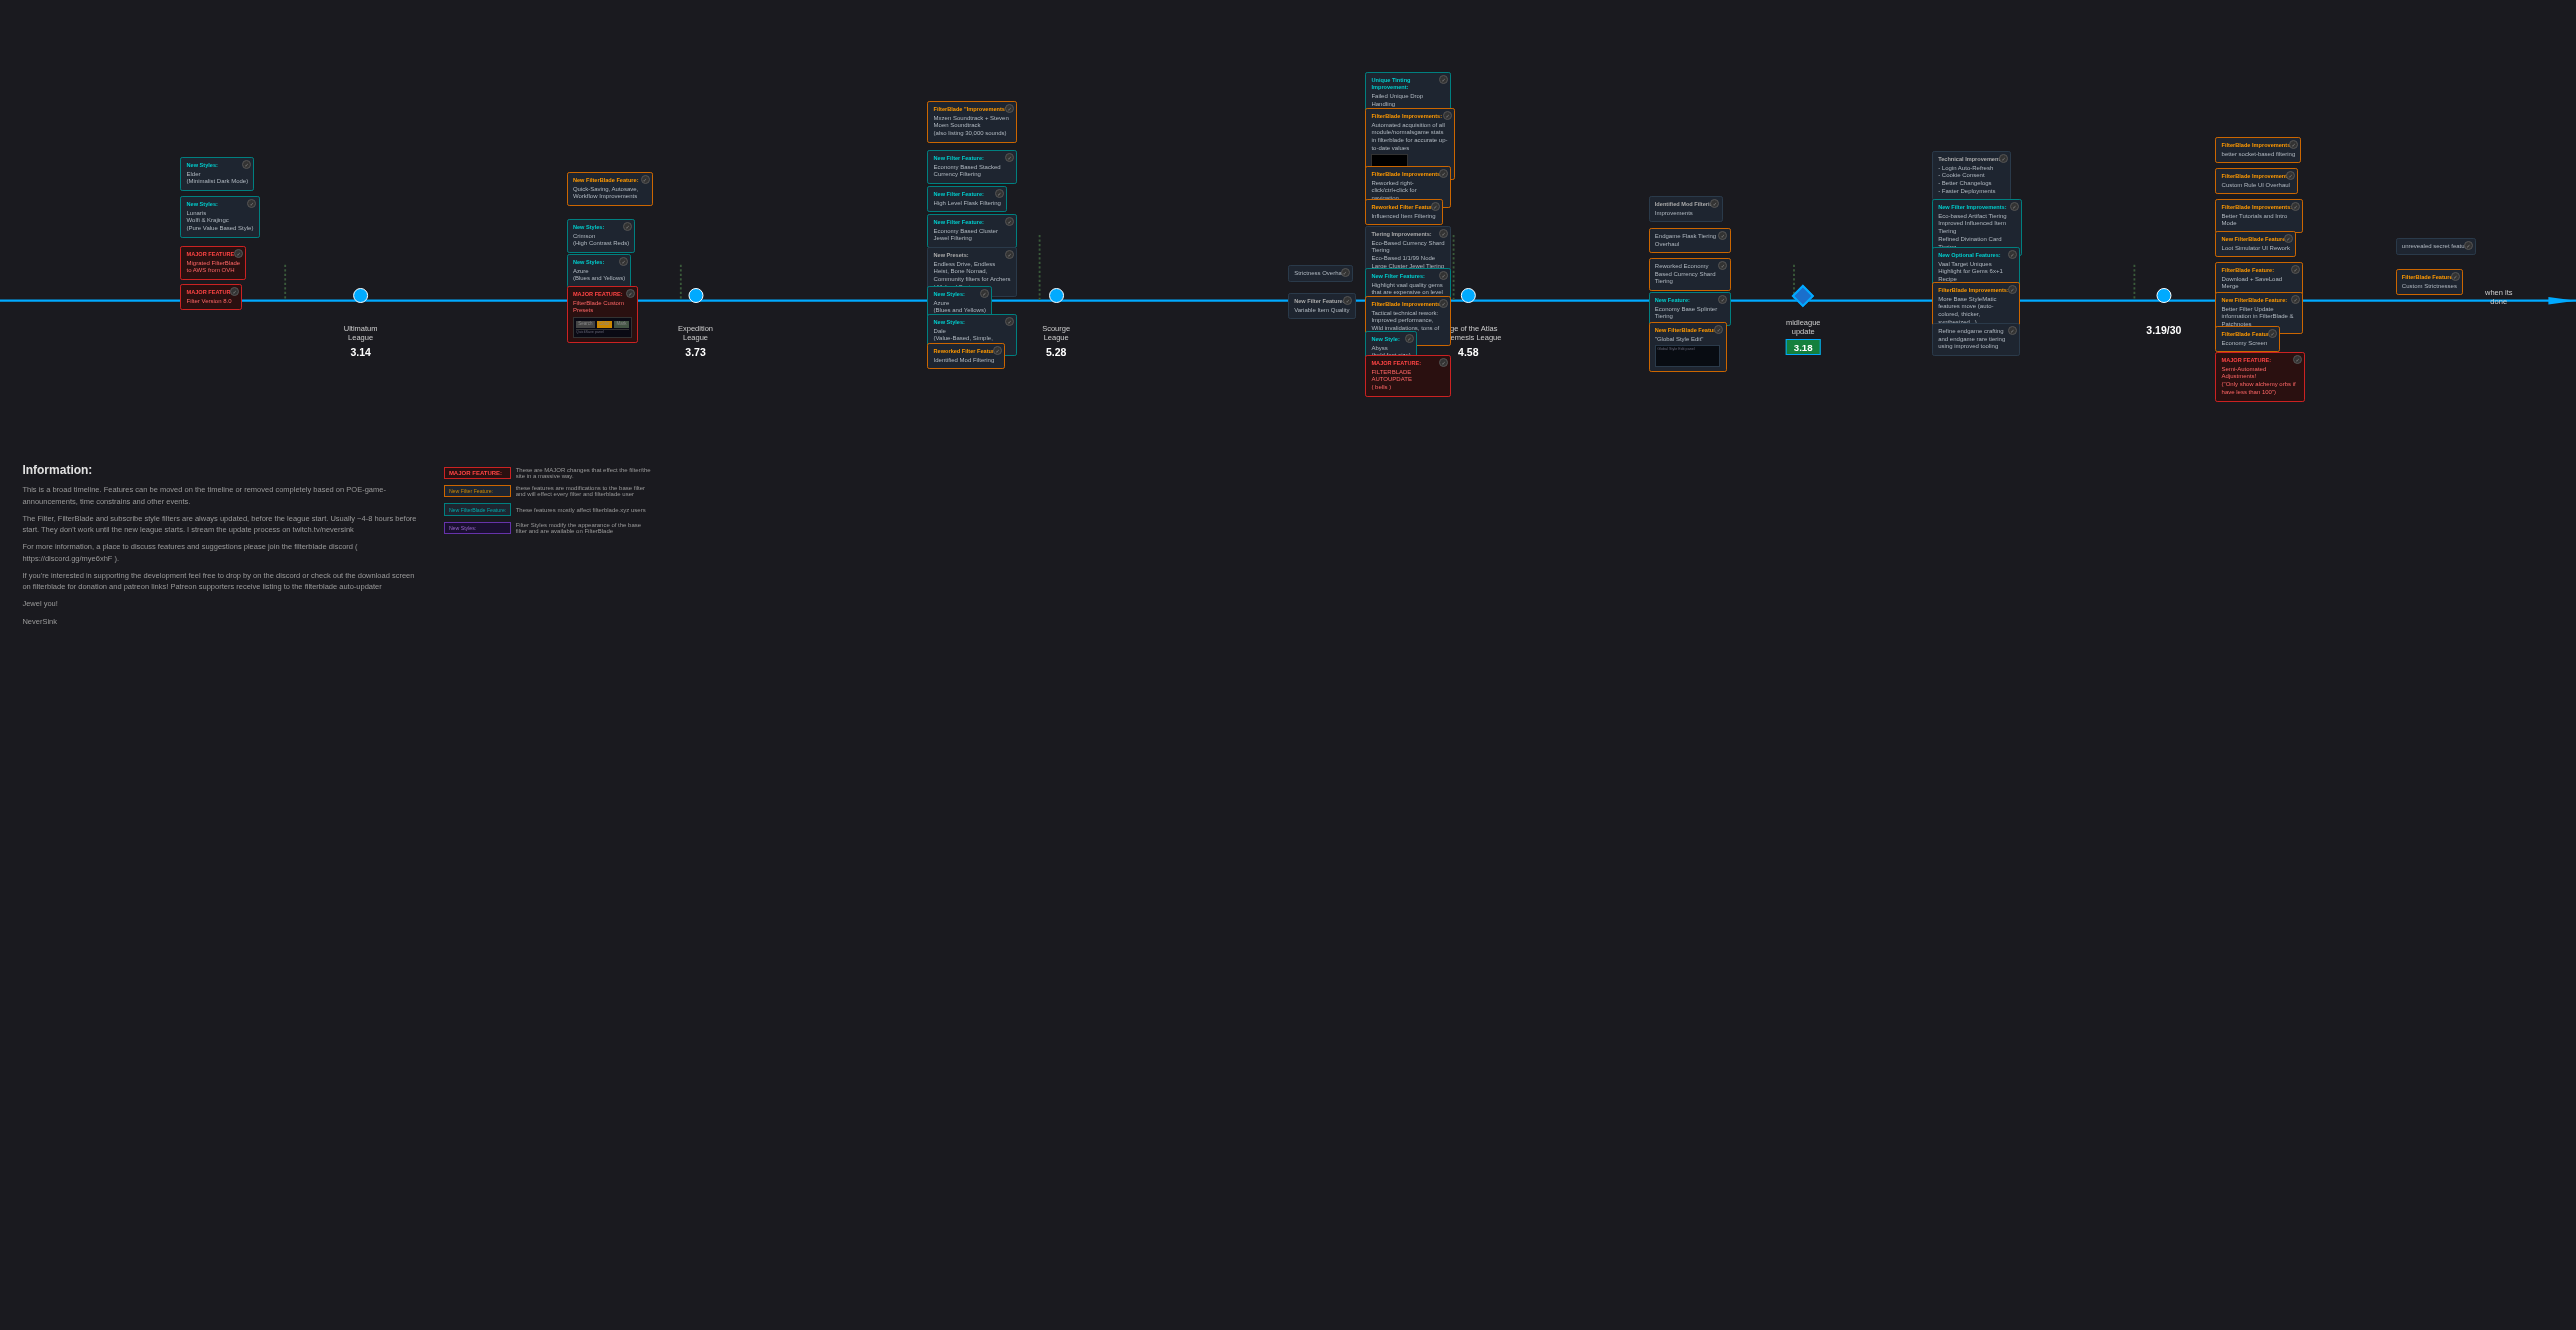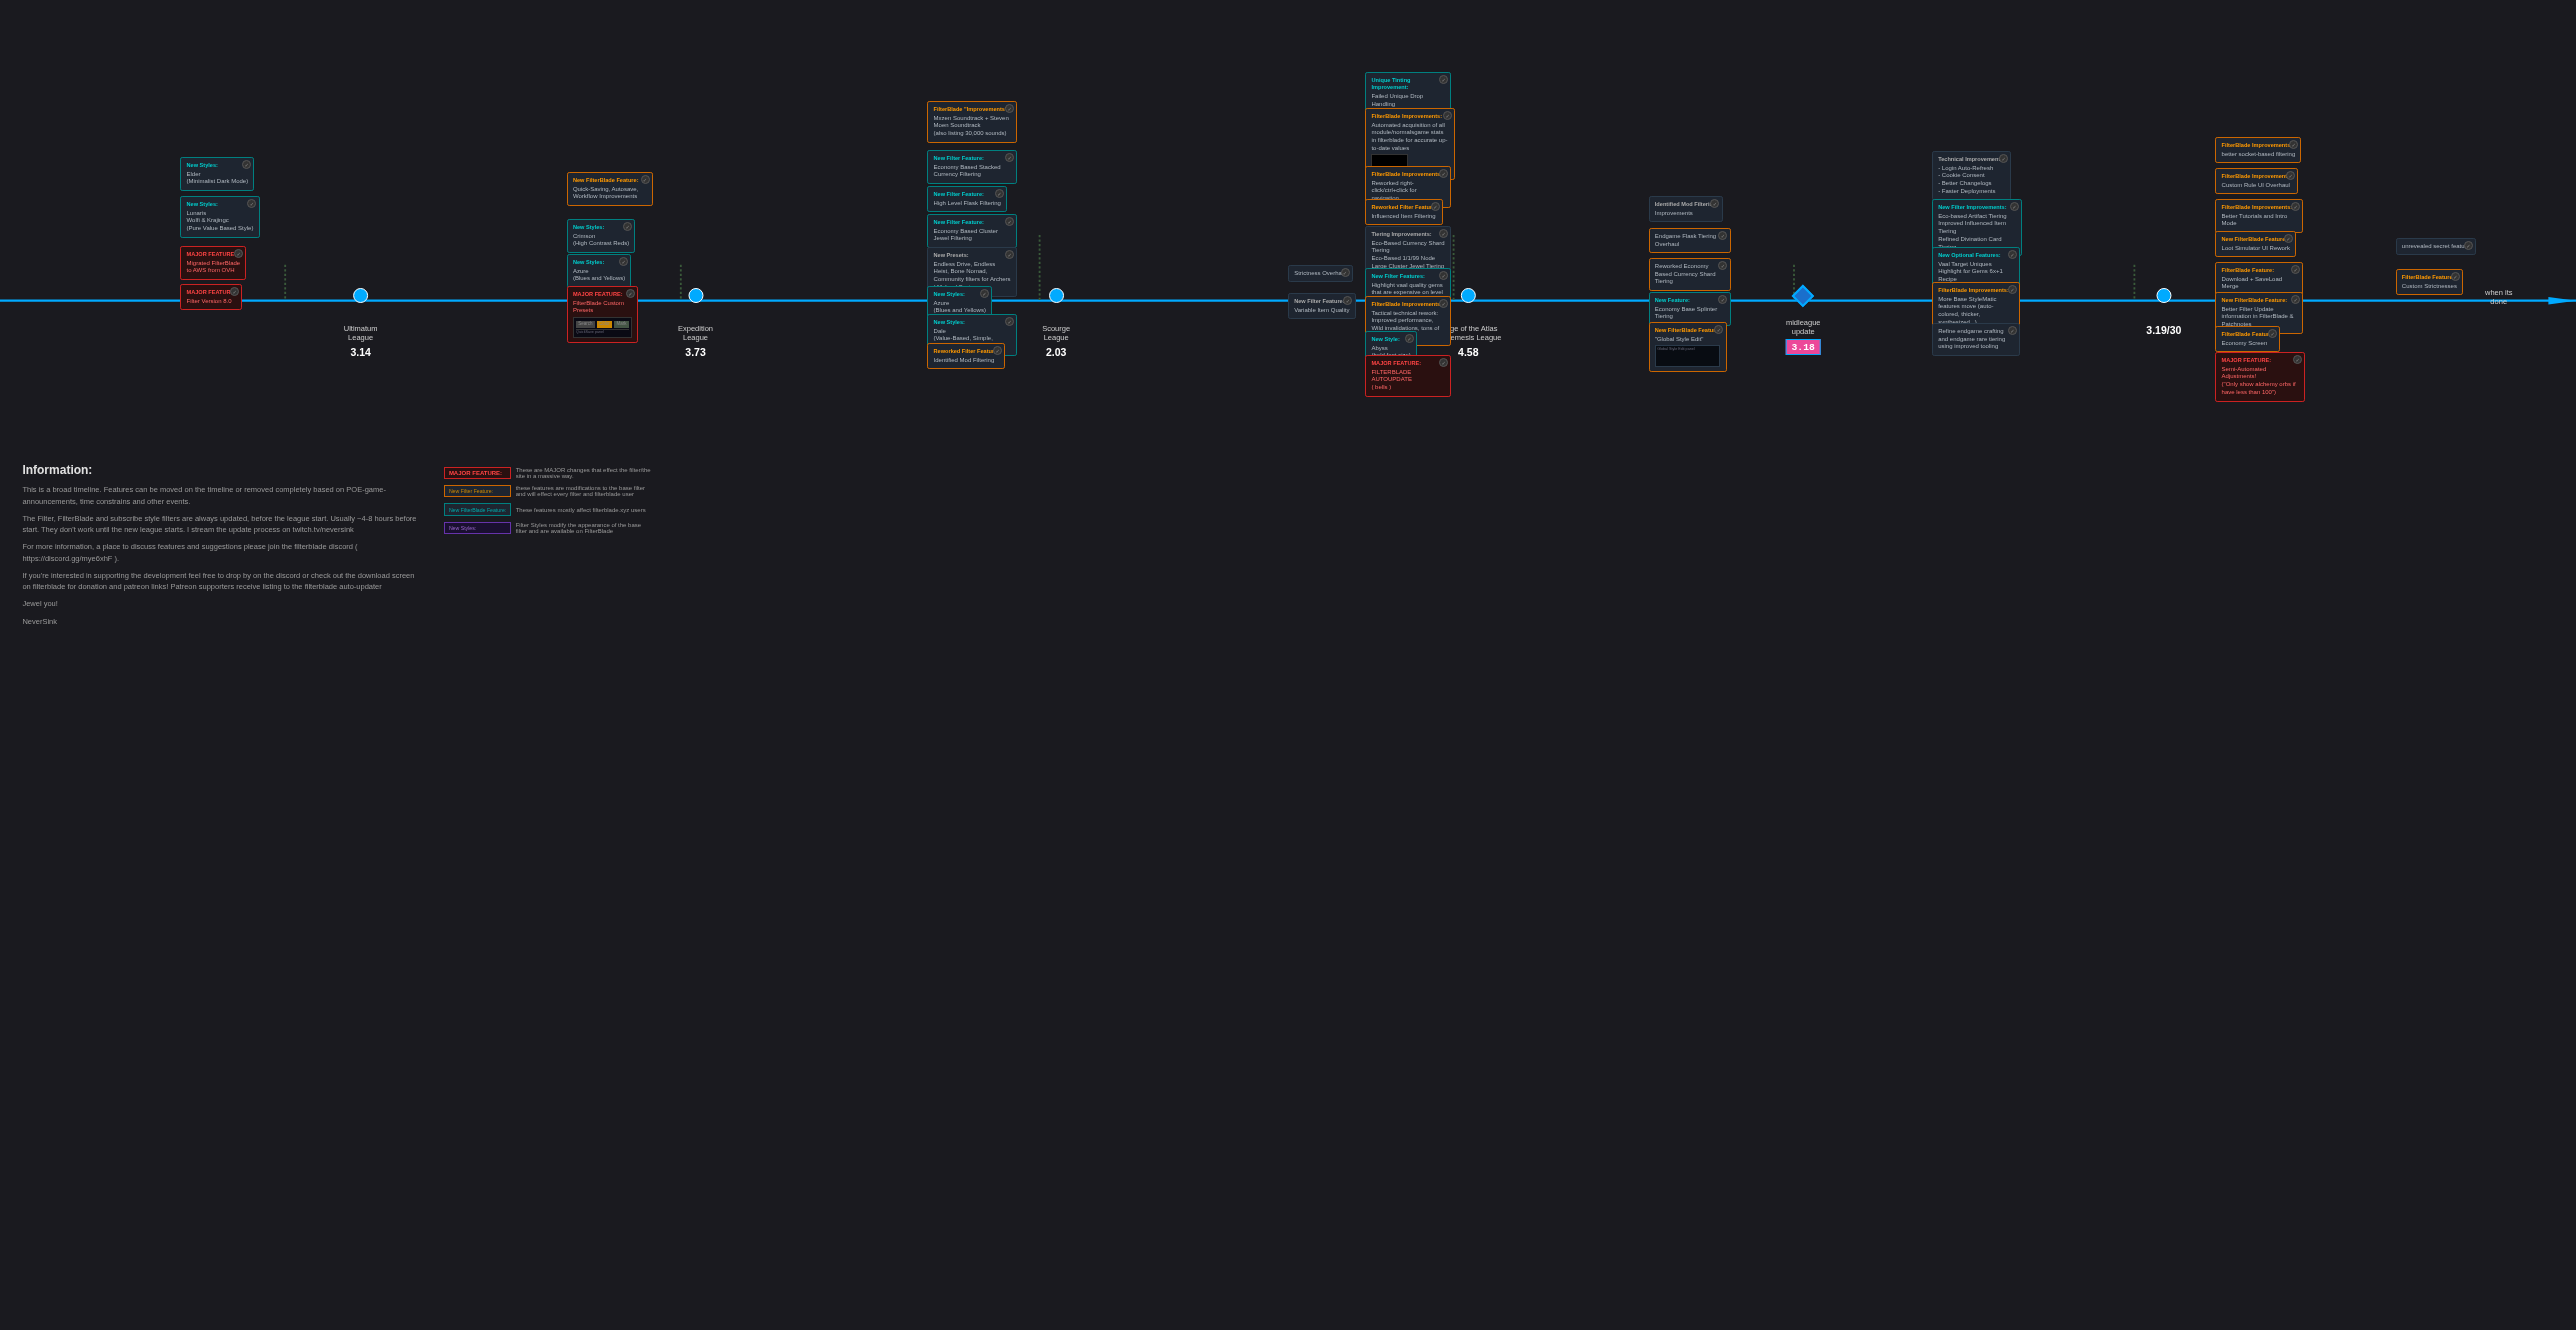--- a/index.html
+++ b/index.html
@@ -171,33 +171,33 @@
 
   <div class="league-marker" style="left:27%;">
     <div class="league-dot"></div>
     <div class="league-label">Expedition<br>League</div>
     <div class="league-version">3.73</div>
   </div>
 
   <div class="league-marker" style="left:41%;">
     <div class="league-dot"></div>
     <div class="league-label">Scourge<br>League</div>
-    <div class="league-version">2.03</div>
+    <div class="league-version">5.28</div>
   </div>
 
   <div class="league-marker" style="left:57%;">
     <div class="league-dot"></div>
     <div class="league-label">Siege of the Atlas<br>Arcnemesis League</div>
     <div class="league-version">4.58</div>
   </div>
 
   <div class="league-marker" style="left:70%;">
     <div style="width:16.4px;height:16.4px;background:#1a6fcc;border:2.2px solid #00aaff;transform:rotate(45deg);margin:0 auto;"></div>
     <div class="league-label" style="margin-top:13.5px;">midleague<br>update</div>
-    <div class="league-version" style="background:#ec4899;color:#fff;padding:1.5px 4.5px;border:1.5px solid #00aaff;font-size:9.7px;margin-top:3px;font-family:Liberation Mono, monospace;">3.18</div>
+    <div class="league-version" style="background:#15803d;color:#fff;padding:1.5px 4.5px;border:1.5px solid #00aaff;font-size:9.7px;margin-top:3px;">3.18</div>
   </div>
 
   <div class="league-marker" style="left:84%;">
     <div class="league-dot"></div>
     <div class="league-label"></div>
     <div class="league-version">3.19/30</div>
   </div>
 
   <div class="league-marker" style="left:97%;">
     <div class="league-label" style="margin-top:0;">when its<br>done</div>

